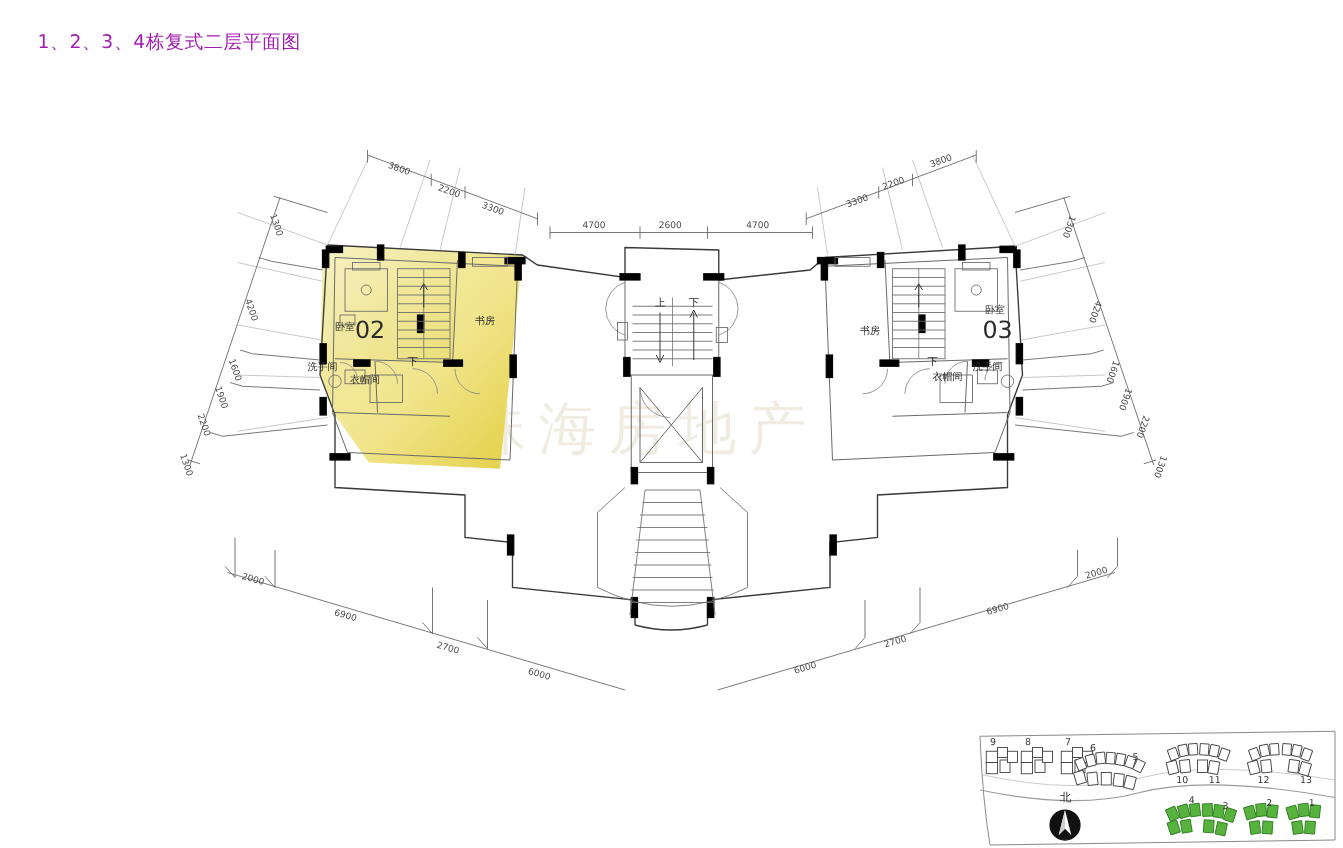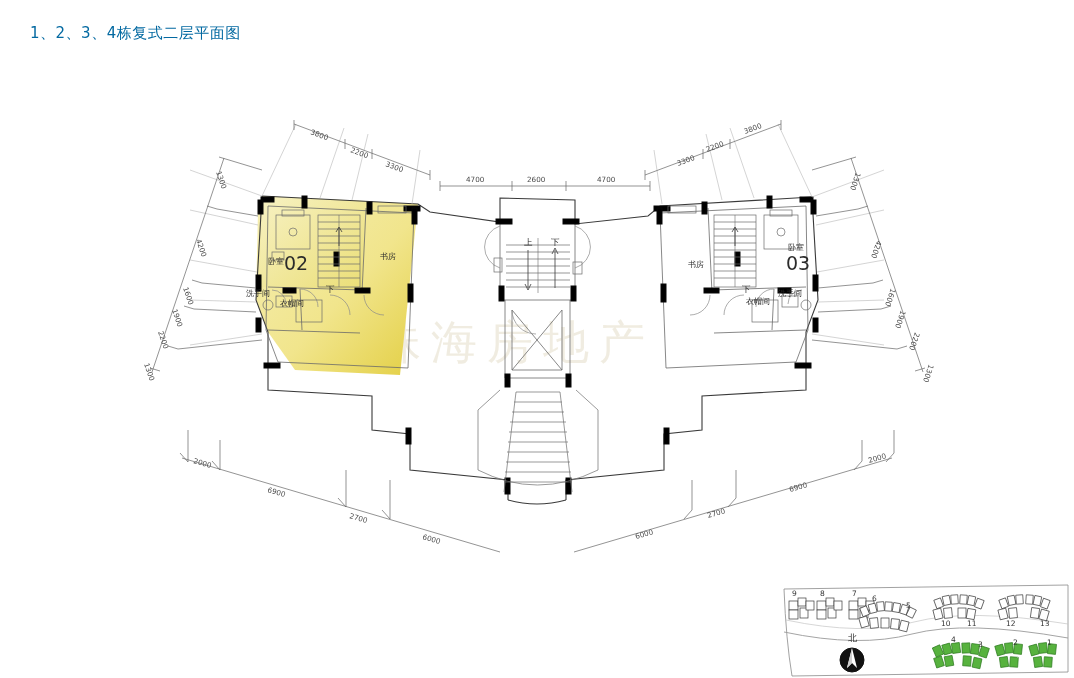--- a/index.html
+++ b/index.html
@@ -4,21 +4,21 @@
 <style>
   html,body{margin:0;padding:0;background:#ffffff;}
   body{
     width:1074px;height:678px;position:relative;overflow:hidden;
     font-family:"DejaVu Sans","Liberation Sans",sans-serif;
     color:#1a1a1a;
   }
   #canvas{position:absolute;inset:0;width:1074px;height:678px;}
   .title{
     position:absolute;left:30px;top:24px;font-size:15px;letter-spacing:.5px;
-    color:#0369a1;white-space:nowrap;
+    color:#a21caf;white-space:nowrap;
   }
   svg{position:absolute;left:0;top:0;}
   .dim{font-size:7.2px;fill:#4a4a4a;font-family:"DejaVu Sans","Liberation Sans",sans-serif;}
   .rlabel{font-size:8px;fill:#2b2b2b;}
   .rnum{font-size:19px;fill:#2b2b2b;}
   .arrowlbl{font-size:8.5px;fill:#2b2b2b;}
   .sitenum{font-size:7.5px;fill:#333;}
   .northlbl{font-size:9px;fill:#222;}
   .wm{
     position:absolute;left:375px;top:312px;font-size:46px;

